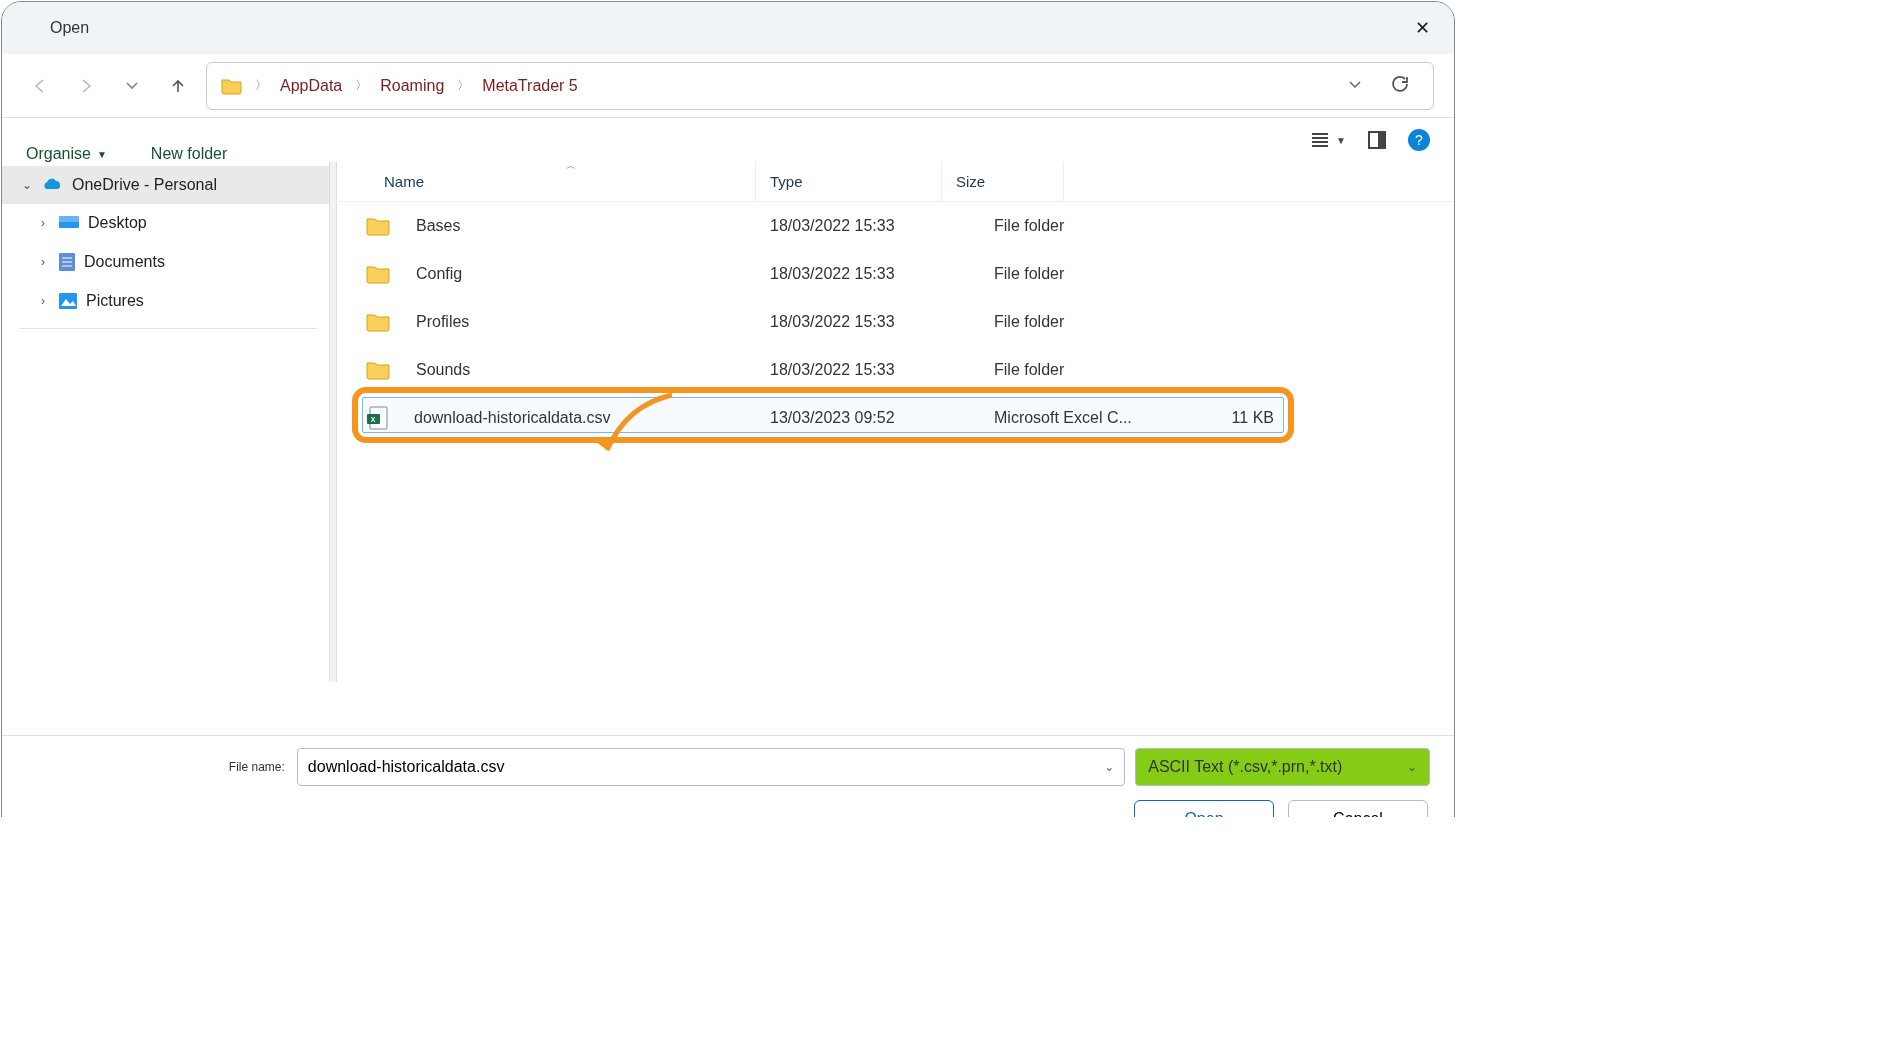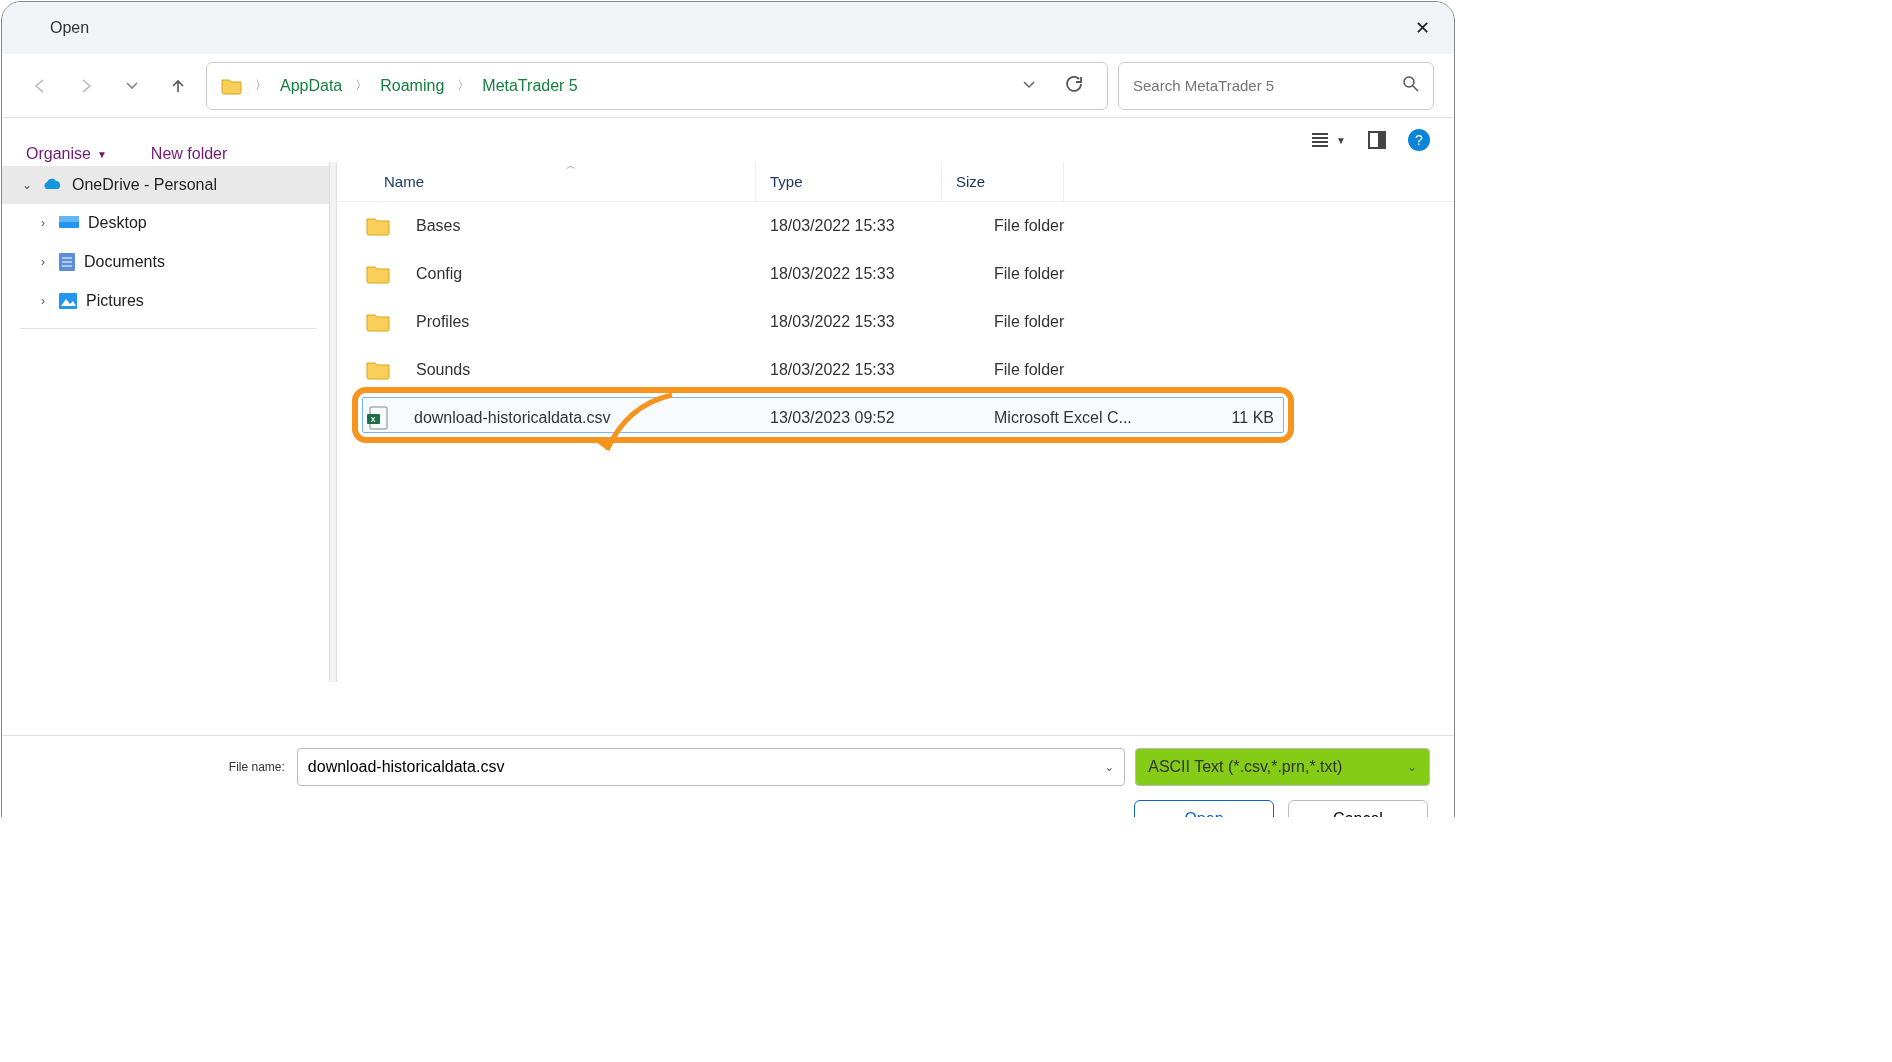--- a/index.html
+++ b/index.html
@@ -22,37 +22,37 @@
     border-bottom: 1px solid #e0e0e0; background: #fff;
   }
   .navbtn { width: 36px; height: 36px; display: flex; align-items: center; justify-content: center;
             color: #888; cursor: pointer; font-size: 16px; }
   .navbtn.disabled { color: #bbb; }
   .pathbox {
     flex: 1; height: 48px; border: 1px solid #ccc; border-radius: 6px;
     display: flex; align-items: center; padding: 0 14px; gap: 10px; min-width: 0;
   }
   .folder-tiny { width: 22px; height: 18px; display: inline-block; }
-  .crumb { font-size: 16px; color: #15803d; cursor: pointer; padding: 2px 1px; white-space: nowrap; }
+  .crumb { font-size: 16px; color: #7f1d1d; cursor: pointer; padding: 2px 1px; white-space: nowrap; }
   .chev { color: #666; font-size: 12px; padding: 0 2px; }
   .pathspacer { flex: 1; }
   .refresh { color: #555; font-size: 16px; cursor: pointer; padding: 4px 10px; }
   .searchbox {
     width: 316px; height: 48px; border: 1px solid #ccc; border-radius: 6px;
     display: flex; align-items: center; padding: 0 14px; color: #777;
   }
   .searchbox input { border: none; outline: none; flex: 1; font-size: 15px; background: transparent; }
   .searchbox .sicon { font-size: 14px; color: #444; }
 
   .toolbar {
     height: 44px; display: flex; align-items: center; justify-content: space-between;
     padding: 0 24px; background: #fff;
   }
   .toolbar-left { display: flex; gap: 44px; }
-  .tbtn { color: #701a75; font-size: 16px; cursor: pointer; display: inline-flex; align-items: center; gap: 6px; margin-top: 28px; }
+  .tbtn { color: #14532d; font-size: 16px; cursor: pointer; display: inline-flex; align-items: center; gap: 6px; margin-top: 28px; }
   .tbtn .caret { font-size: 10px; }
   .toolbar-right { display: flex; align-items: center; gap: 22px; }
   .viewicon { display: flex; flex-direction: column; gap: 2px; cursor: pointer; }
   .viewicon .line { width: 16px; height: 2px; background: #444; }
   .paneicon { width: 18px; height: 18px; border: 2px solid #444; position: relative; cursor: pointer; }
   .paneicon::after { content: ""; position: absolute; right: 0; top: 0; bottom: 0; width: 6px; background: #444; }
   .helpicon { width: 22px; height: 22px; border-radius: 50%; background: #0a84d8; color: #fff;
               display: flex; align-items: center; justify-content: center; font-size: 14px; cursor: pointer; }
 
   .main { display: flex; height: 520px; }
@@ -188,29 +188,20 @@
           </svg>
       </span>
       <span class="refresh">
         <svg width="18" height="18">
             <path d="M14 4a7 7 0 1 0 2 5" stroke="#555" stroke-width="1.8" fill="none"></path>
             <path d="M16 2v5h-5" stroke="#555" stroke-width="1.8" fill="none"></path>
           </svg>
       </span>
     </div>
 
-    <div class="searchbox">
-      <input placeholder="Search MetaTrader 5" style="">
-      <span class="sicon">
-        <svg width="16" height="16">
-            <circle cx="6" cy="6" r="5" stroke="#555" stroke-width="1.5" fill="none"></circle>
-            <line x1="10" y1="10" x2="15" y2="15" stroke="#555" stroke-width="1.5"></line>
-          </svg>
-      </span>
-    </div>
   </div>
 
   <div class="toolbar">
     <div class="toolbar-left">
       <span class="tbtn">
         <span>Organise</span>
         <span class="caret">▼</span>
       </span>
       <span class="tbtn">New folder</span>
     </div>

